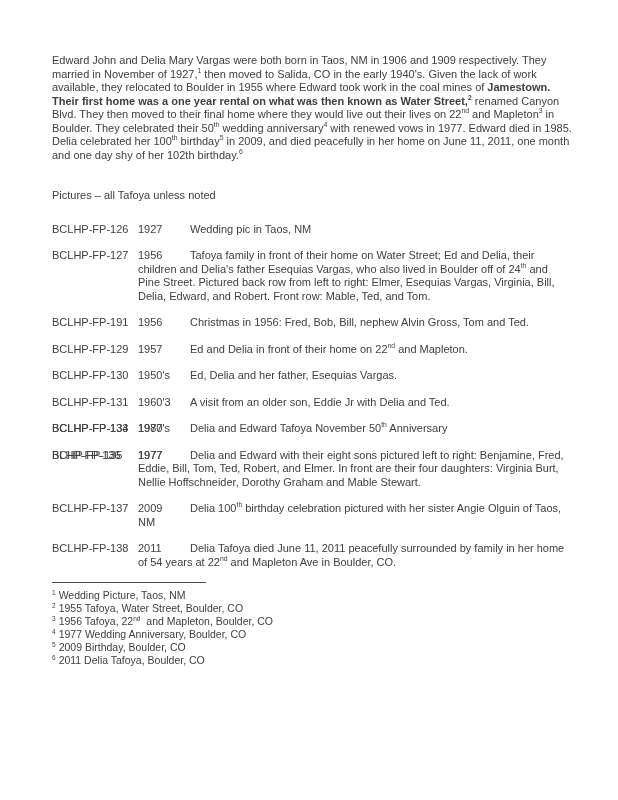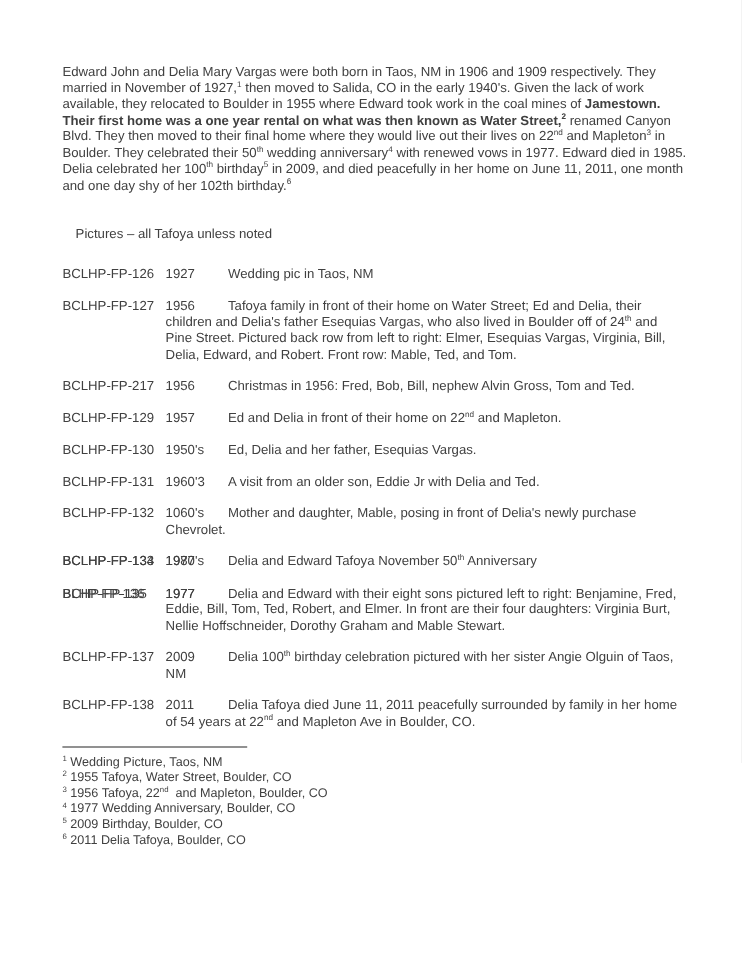--- a/index.html
+++ b/index.html
@@ -14,21 +14,21 @@
   .page {
     position:absolute;
     left:52px; top:54px;
     width:520px;
     font-size:11px;
     line-height:13.5px;
   }
   .intro { margin:0; }
   .b { font-weight:bold; }
   sup { font-size:0.62em; vertical-align:super; line-height:0; }
-  .heading { margin:27px 0 20px 11px; }
+  .heading { margin:27px 0 20px 0; }
   .photo-list { }
   .row { position:relative; padding-left:86px; margin-bottom:13px; }
   .pid  { position:absolute; left:0;    top:0; white-space:nowrap; }
   .pyear{ position:absolute; left:86px; top:0; white-space:nowrap;text-align:right; }
   .pdesc{ margin:0; text-indent:52px; }
   .footnotes { margin-top:12px; font-size:10.5px; line-height:13px; }
   .fn-rule { width:154px; height:0; border-top:1px solid #4a4a4a; margin:0 0 6px 0; }
   .fn { margin:0; }
   .fn sup { margin-right:3px; }
 </style>
@@ -47,43 +47,38 @@
         <span class="pid">BCLHP-FP-126</span>
         <span class="pyear">1927</span>
         <p class="pdesc"><span>Wedding pic in Taos, NM</span></p>
       </div>
       <div class="row">
         <span class="pid">BCLHP-FP-127</span>
         <span class="pyear">1956</span>
         <p class="pdesc"><span>Tafoya family in front of their home on Water Street; Ed and Delia, their children and Delia's father Esequias Vargas, who also lived in Boulder off of 24</span><sup>th</sup><span> and Pine Street. Pictured back row from left to right: Elmer, Esequias Vargas, Virginia, Bill, Delia, Edward, and Robert. Front row: Mable, Ted, and Tom.</span></p>
       </div>
       <div class="row">
-        <span class="pid">BCLHP-FP-217</span>
+        <span class="pid">BCLHP-FP-191</span>
         <span class="pyear">1956</span>
         <p class="pdesc"><span>Christmas in 1956: Fred, Bob, Bill, nephew Alvin Gross, Tom and Ted.</span></p>
       </div>
       <div class="row">
         <span class="pid">BCLHP-FP-129</span>
         <span class="pyear">1957</span>
         <p class="pdesc"><span>Ed and Delia in front of their home on 22</span><sup>nd</sup><span> and Mapleton.</span></p>
       </div>
       <div class="row">
         <span class="pid">BCLHP-FP-130</span>
         <span class="pyear">1950's</span>
         <p class="pdesc"><span>Ed, Delia and her father, Esequias Vargas.</span></p>
       </div>
       <div class="row">
         <span class="pid">BCLHP-FP-131</span>
         <span class="pyear">1960'3</span>
         <p class="pdesc"><span>A visit from an older son, Eddie Jr with Delia and Ted.</span></p>
-      </div>
-      <div class="row">
-        <span class="pid">BCLHP-FP-132</span>
-        <span class="pyear">1060's</span>
-        <p class="pdesc"><span>Mother and daughter, Mable, posing in front of Delia's newly purchase Chevrolet.</span></p>
       </div>
       <div class="row">
         <span class="pid">BCLHP-FP-133</span>
         <span class="pyear">1980's</span>
       </div>
       <div class="row">
         <span class="pid">BCLHP-FP-134</span>
         <span class="pyear">1977</span>
         <p class="pdesc"><span>Delia and Edward Tafoya November 50</span><sup>th</sup><span> Anniversary</span></p>
       </div>

